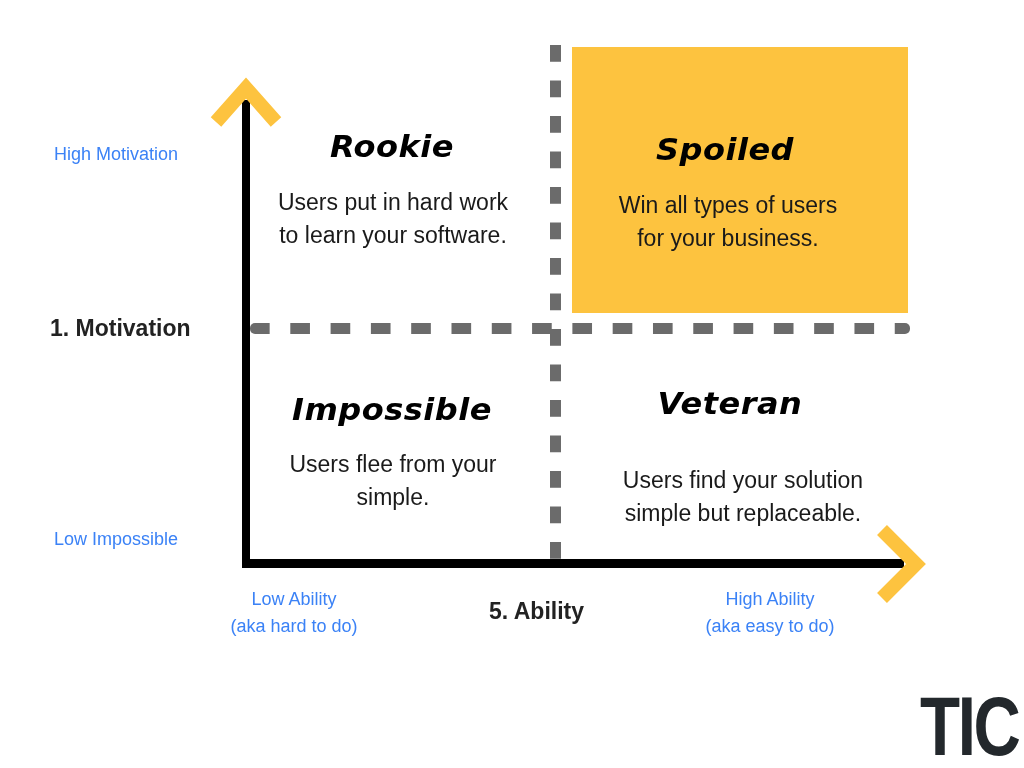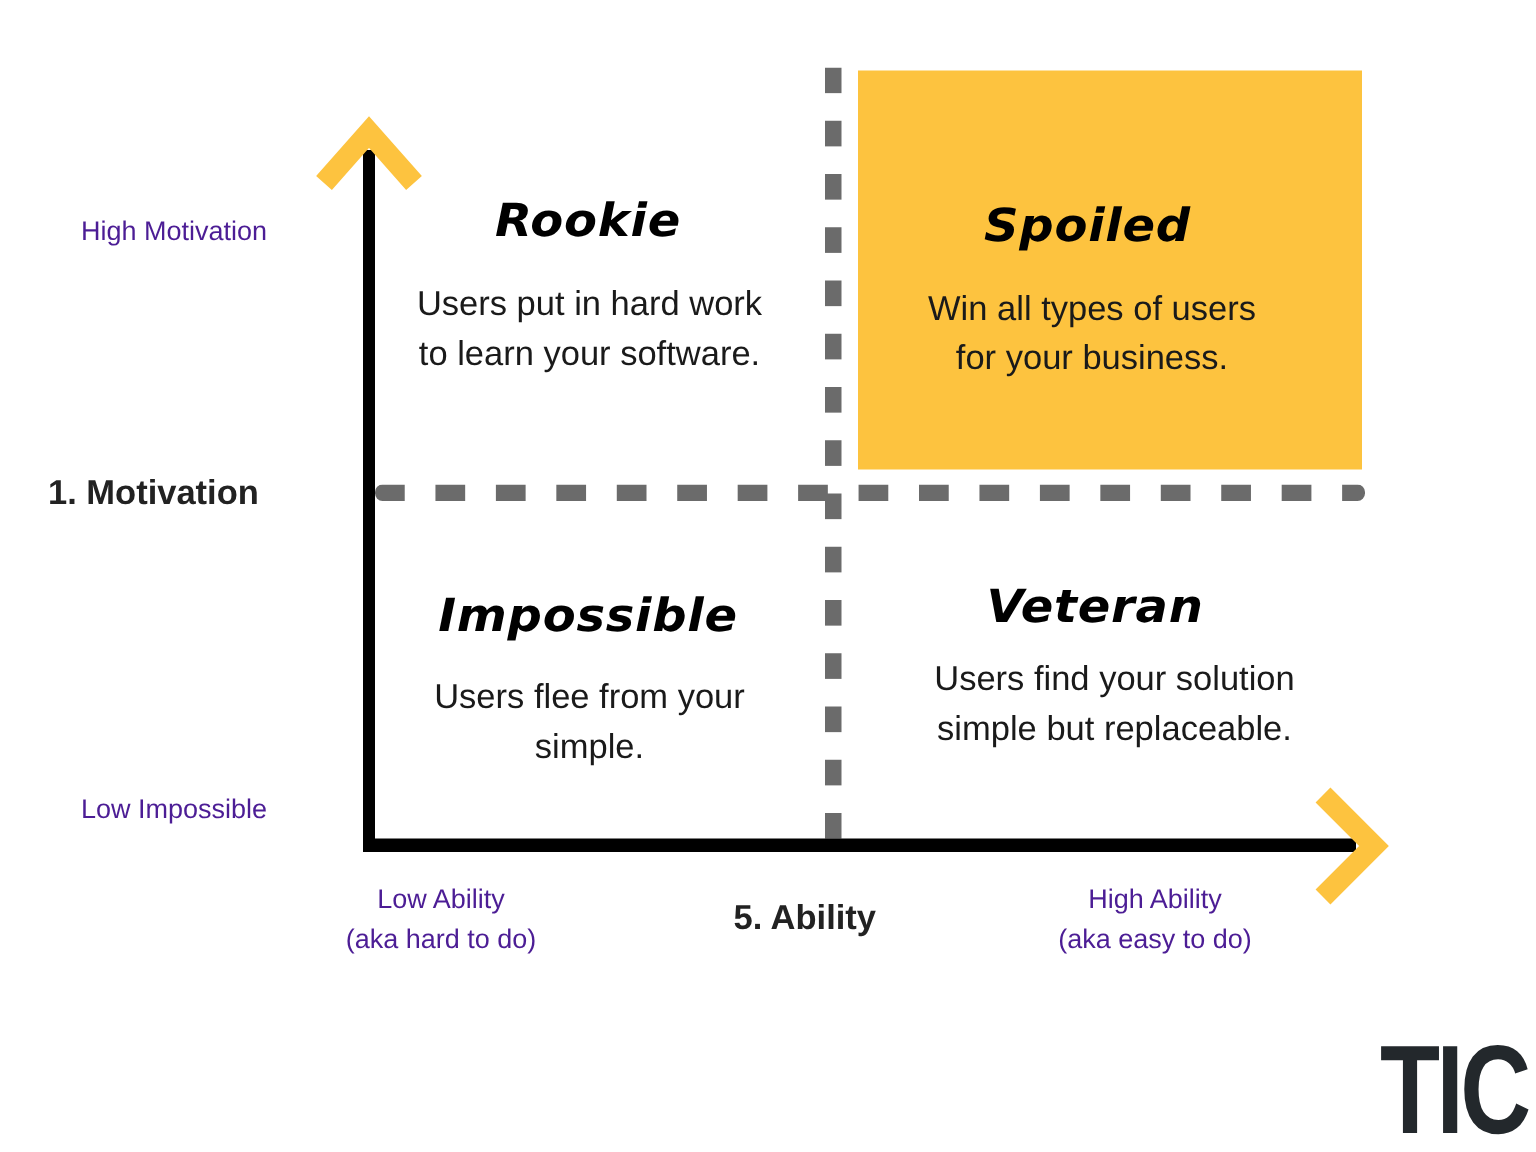--- a/index.html
+++ b/index.html
@@ -12,21 +12,21 @@
   .dash-h { left:250px; top:323px; width:660px; height:11px;
             background-image:linear-gradient(to right, #6b6b6b 0, #6b6b6b 20px, transparent 20px);
             background-size:40.3px 11px; background-repeat:repeat-x; border-radius:5px; }
   .dash-v { left:550px; top:45px; width:11px; height:515px;
             background-image:linear-gradient(to bottom, #6b6b6b 0, #6b6b6b 17px, transparent 17px);
             background-size:11px 35.5px; background-repeat:repeat-y; }
   .chev { position:absolute; }
   .q-title { position:absolute; font-family:"DejaVu Sans", sans-serif; font-weight:bold; font-style:italic;
              font-size:32px; color:#000; text-align:center; letter-spacing:0.5px; transform:scaleY(0.95); }
   .q-desc { position:absolute; font-size:23px; color:#1a1a1a; text-align:center; line-height:33px; white-space:pre-line; }
-  .lbl { position:absolute; font-size:18px; color:#4c1d95; text-align:center; white-space:pre-line; line-height:27px; }
+  .lbl { position:absolute; font-size:18px; color:#3b82f6; text-align:center; white-space:pre-line; line-height:27px; }
   .lbl-b { position:absolute; font-size:23px; font-weight:bold; color:#222; }
   .logo { position:absolute; left:920px; top:684px; font-family:"Liberation Sans", sans-serif; font-weight:bold;
           font-size:84px; color:#23282c; letter-spacing:-3px; line-height:1; transform:scaleX(0.78); transform-origin:left top; }
 </style>
 </head>
 <body>
 
 <div class="abs spoiled-box"></div>
 
 <div class="abs dash-v"></div>
@@ -48,25 +48,25 @@
 
 <div class="q-title" style="left:620px;top:131px;width:210px;">Spoiled</div>
 <div class="q-desc" style="left:596px;top:189px;width:264px;">Win all types of users
 for your business.</div>
 
 <div class="q-title" style="left:280px;top:391px;width:224px;">Impossible</div>
 <div class="q-desc" style="left:262px;top:448px;width:262px;">Users flee from your
 simple.</div>
 
 <div class="q-title" style="left:630px;top:385px;width:200px;">Veteran</div>
-<div class="q-desc" style="left:600px;top:436px;width:286px;">Users find your solution
+<div class="q-desc" style="left:600px;top:464px;width:286px;">Users find your solution
 simple but replaceable.</div>
 
 <div class="lbl" style="left:36px;top:141px;width:160px;">High Motivation</div>
-<div class="lbl-b" style="left:32px;top:315px;">1. Motivation</div>
+<div class="lbl-b" style="left:50px;top:315px;">1. Motivation</div>
 <div class="lbl" style="left:36px;top:526px;width:160px;">Low Impossible</div>
 
 <div class="lbl" style="left:214px;top:586px;width:160px;">Low Ability
 (aka hard to do)</div>
 <div class="lbl-b" style="left:489px;top:598px;">5. Ability</div>
 <div class="lbl" style="left:690px;top:586px;width:160px;">High Ability
 (aka easy to do)</div>
 
 <div class="logo">TIC</div>
 

